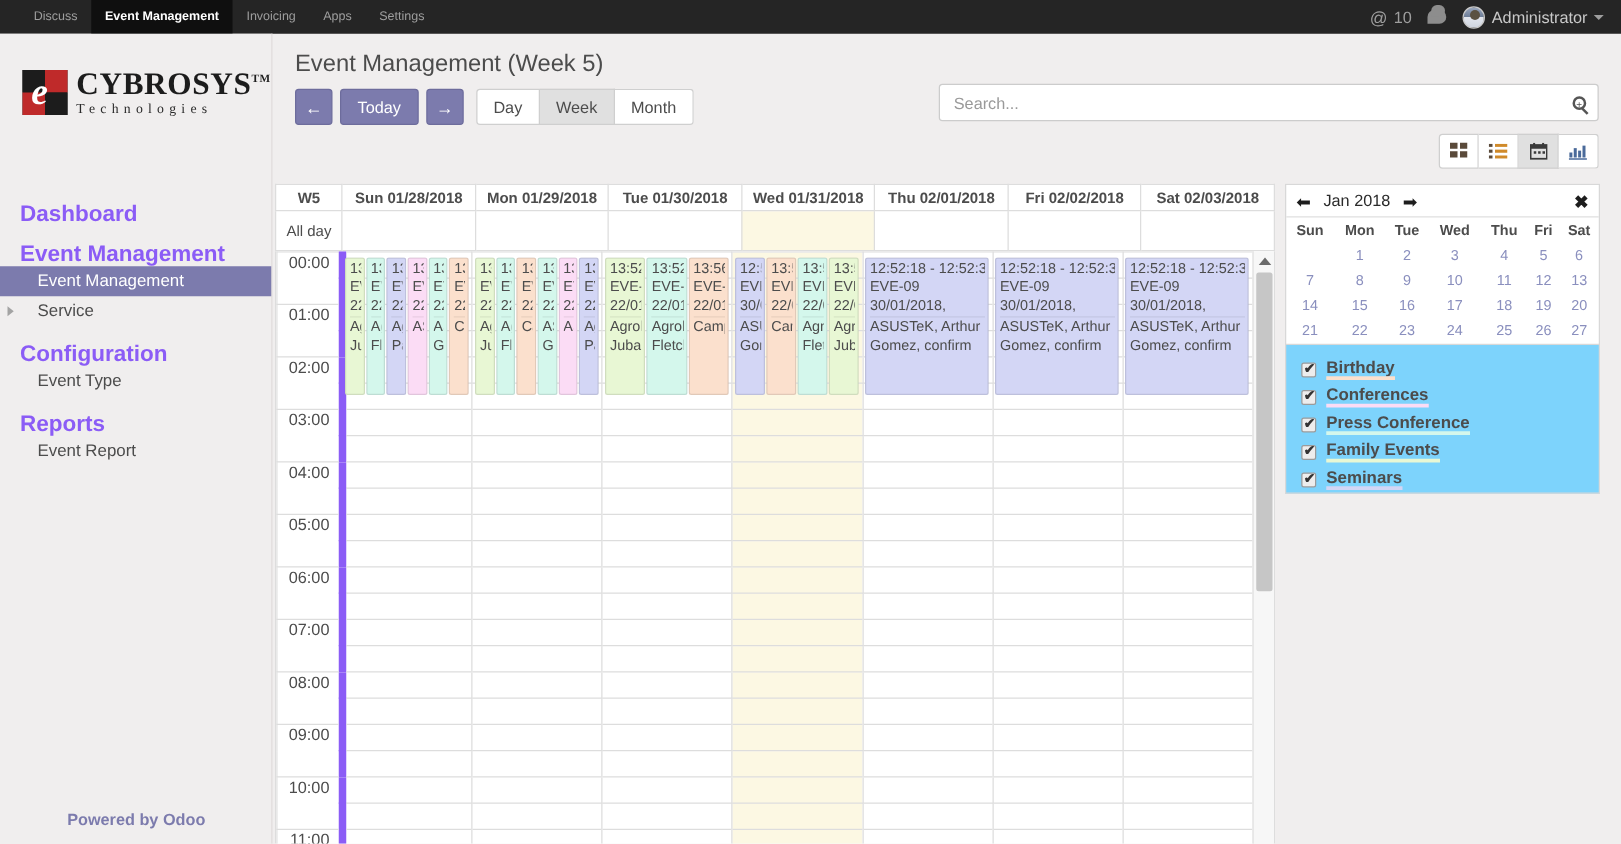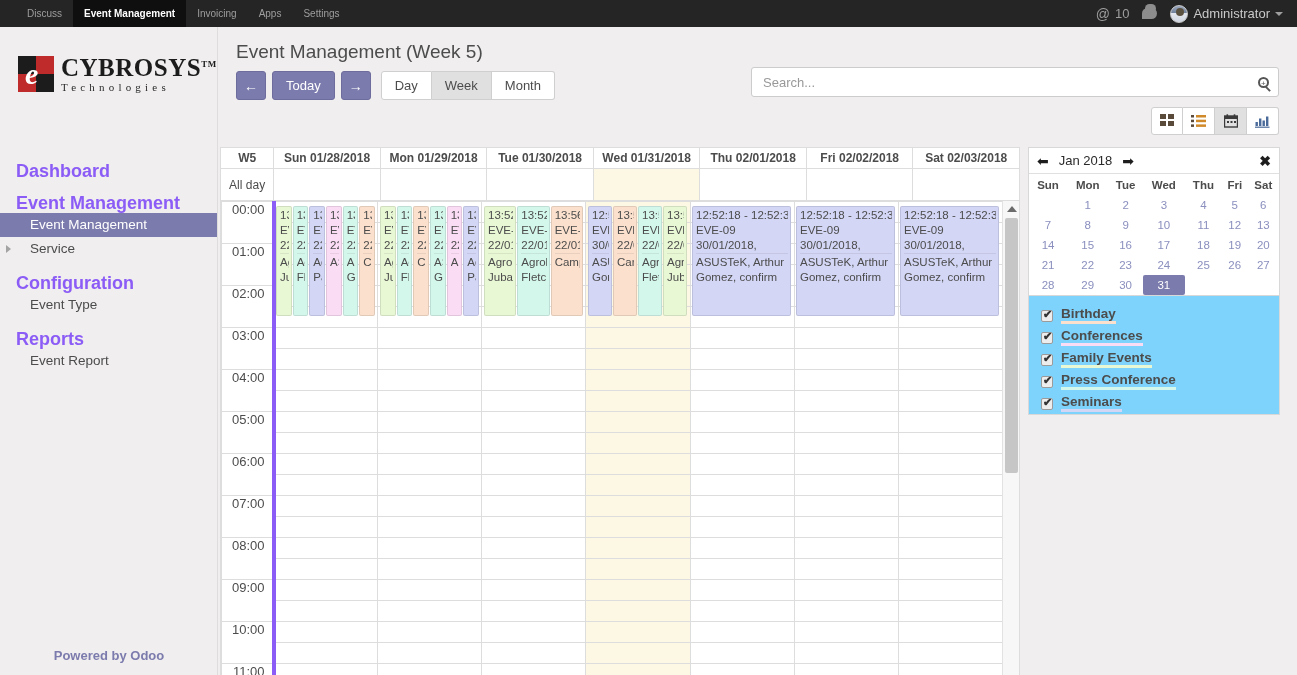--- a/index.html
+++ b/index.html
@@ -191,21 +191,21 @@
 
   #grid-scroll {
     width: 800px; height: 490px; position: relative; overflow: hidden;
     border-left:1px solid #ddd; border-right:1px solid #ddd; border-bottom:1px solid #ddd;
     background: #ffffff;
   }
   #grid-table { width: 782px; border-collapse: collapse; table-layout: fixed; }
   #grid-table td { border: 1px solid #dddddd; padding:0; }
   #grid-table td.axis {
     width: 52px; text-align: right; padding-right: 7px; font-size: 13px;
-    color:#4c4c4c; vertical-align: top; border-right:4px solid #8b5cf6;
+    color:#4c4c4c; vertical-align: top; border-right:6px solid #8b5cf6;
     background:#fff;
   }
   #grid-table tr.half td { border-top: 1px dotted #e3e3e3; border-bottom: none; }
   #grid-table tr.hour td { border-top: 1px solid #dddddd; }
   .slot { height: 21px; }
   .daycell { width: 104px; background:#fff; }
   .daycell.today { background:#fcf8e3; }
 
   #ev-layer { position:absolute; left:53px; top:0; width: 729px; height: 490px; }
   .daygroup { position:absolute; top:0; height:490px; }
@@ -901,48 +901,39 @@
                 </tr>
                 <tr>
                   <td>21</td>
                   <td>22</td>
                   <td>23</td>
                   <td>24</td>
                   <td>25</td>
                   <td>26</td>
                   <td>27</td>
                 </tr>
-                <tr>
-                  <td>28</td>
-                  <td>29</td>
-                  <td>30</td>
-                  <td class="sel">31</td>
-                  <td></td>
-                  <td></td>
-                  <td></td>
-                </tr>
               </tbody>
           </table>
         </div>
         <div id="filters">
             <div class="filter-row">
               <span class="chk"></span>
               <span class="flabel">Birthday<span class="uline" style="background: rgb(251, 224, 205);"></span></span>
             </div>
             <div class="filter-row">
               <span class="chk"></span>
               <span class="flabel">Conferences<span class="uline" style="background: rgb(251, 220, 245);"></span></span>
             </div>
             <div class="filter-row">
               <span class="chk"></span>
-              <span class="flabel">Family Events<span class="uline" style="background: rgb(232, 247, 212);"></span></span>
+              <span class="flabel">Press Conference<span class="uline" style="background: rgb(212, 247, 236);"></span></span>
             </div>
             <div class="filter-row">
               <span class="chk"></span>
-              <span class="flabel">Press Conference<span class="uline" style="background: rgb(212, 247, 236);"></span></span>
+              <span class="flabel">Family Events<span class="uline" style="background: rgb(232, 247, 212);"></span></span>
             </div>
             <div class="filter-row">
               <span class="chk"></span>
               <span class="flabel">Seminars<span class="uline" style="background: rgb(211, 214, 245);"></span></span>
             </div>
           </div>
       </div>
     </div>
   </div>
 </div>

